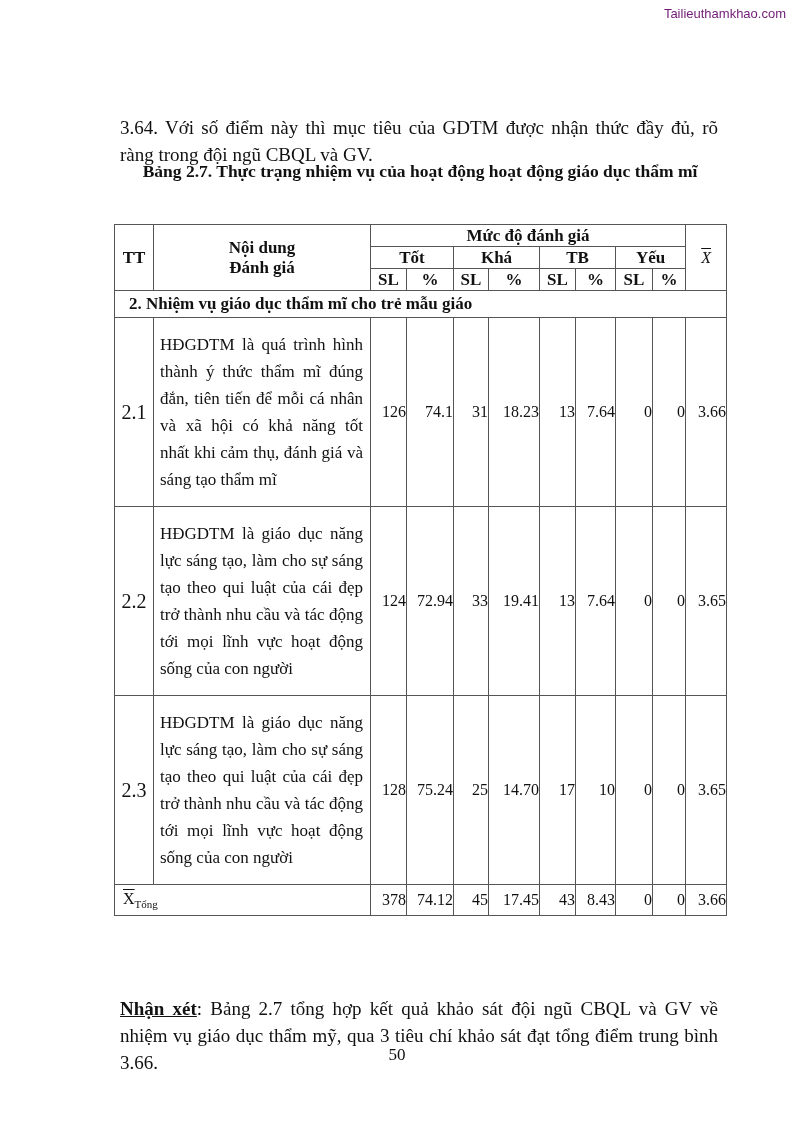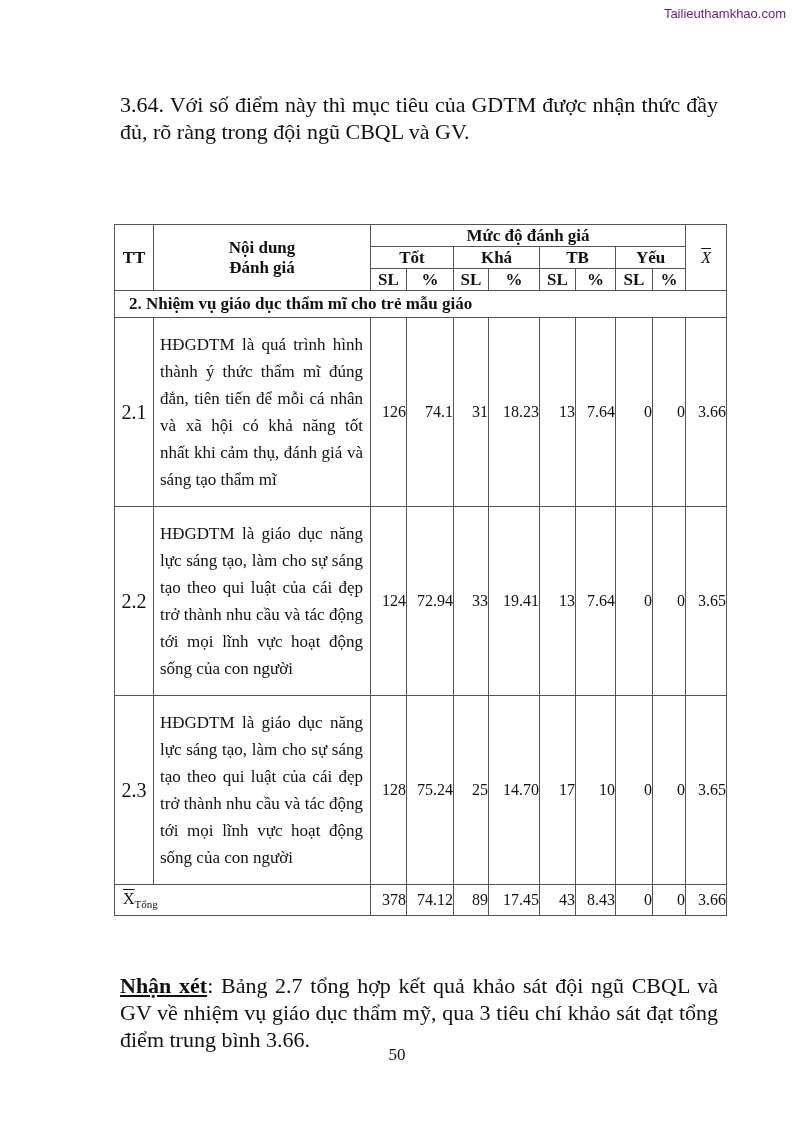--- a/index.html
+++ b/index.html
@@ -1,20 +1,20 @@
 <!DOCTYPE html>
 <html><head>
 <meta charset="utf-8">
 <style>
   html, body { margin:0; padding:0; }
   body { width:794px; height:1123px; background:#ffffff; position:relative; overflow:hidden;
          font-family:"Liberation Serif", serif; color:#111; }
   .watermark { position:absolute; top:6px; right:8px; font-family:"Liberation Sans", sans-serif;
                font-size:13px; color:#701a75; }
-  .para { position:absolute; left:120px; width:598px; font-size:22px; line-height:27px; text-align:justify; }
+  .para { position:absolute; left:120px; width:598px; font-size:19px; line-height:27px; text-align:justify;margin-top:23px; }
   .p1 { top:91px; }
   .caption { position:absolute; left:110px; width:620px; top:157px; font-size:17.5px; font-weight:bold;
              text-align:center; line-height:28px; }
   table { position:absolute; left:114px; top:224px; border-collapse:collapse; width:612px; table-layout:fixed; }
   td, th { border:1px solid #555; padding:0; }
   th { font-weight:bold; font-size:17px; line-height:20px; }
   .num { font-size:16px; text-align:right; vertical-align:middle; }
   .tt { font-size:20px; text-align:center; vertical-align:middle; }
   .content { font-size:17px; line-height:27px; text-align:justify; padding:0 7px 0 6px; vertical-align:middle; }
   .section { font-size:17px; text-align:left; padding-left:14px; line-height:26px; }
@@ -27,20 +27,21 @@
   .pageno { position:absolute; top:1045px; left:0; width:794px; text-align:center; font-size:17px; }
 </style>
 </head>
 <body>
 
 <div class="watermark">Tailieuthamkhao.com</div>
 
 <div class="para p1">3.64. Với số điểm này thì mục tiêu của GDTM được nhận thức đầy đủ, rõ ràng trong đội ngũ CBQL và GV.</div>
 
 <div class="caption">
+  <div>Bảng 2.7. Thực trạng nhiệm vụ của hoạt động hoạt động giáo dục thẩm mĩ</div>
 </div>
 
 <table>
   <colgroup>
     <col style="width:39px">
       <col style="width:217px">
     <col style="width:36px">
       <col style="width:47px">
     <col style="width:35px">
       <col style="width:51px">
@@ -119,21 +120,21 @@
     <td class="num">10</td>
     <td class="num">0</td>
     <td class="num">0</td>
     <td class="num">3.65</td>
   </tr>
 
   <tr style="height:31px">
     <td colspan="2" class="xtong"><span class="x">X</span><sub>Tổng</sub></td>
     <td class="num">378</td>
     <td class="num">74.12</td>
-    <td class="num">89</td>
+    <td class="num">45</td>
     <td class="num">17.45</td>
     <td class="num">43</td>
     <td class="num">8.43</td>
     <td class="num">0</td>
     <td class="num">0</td>
     <td class="num">3.66</td>
   </tr>
 </tbody>
   </table>
 

